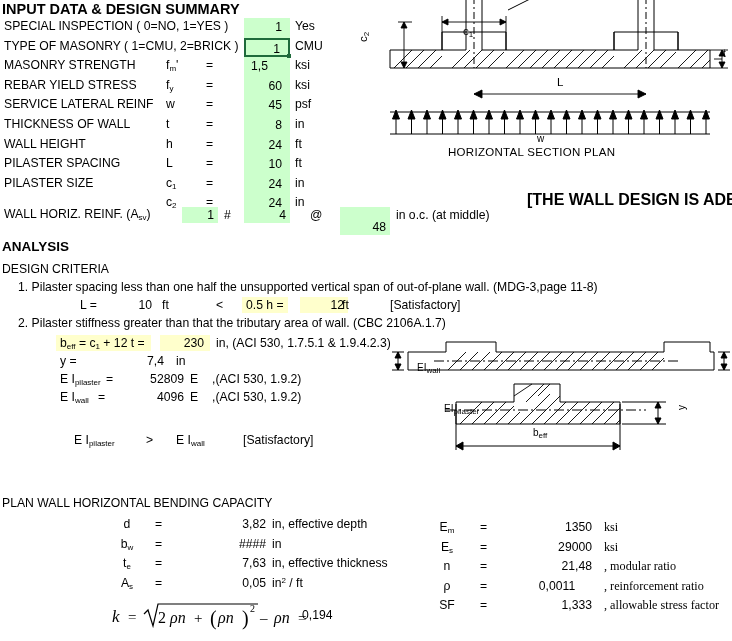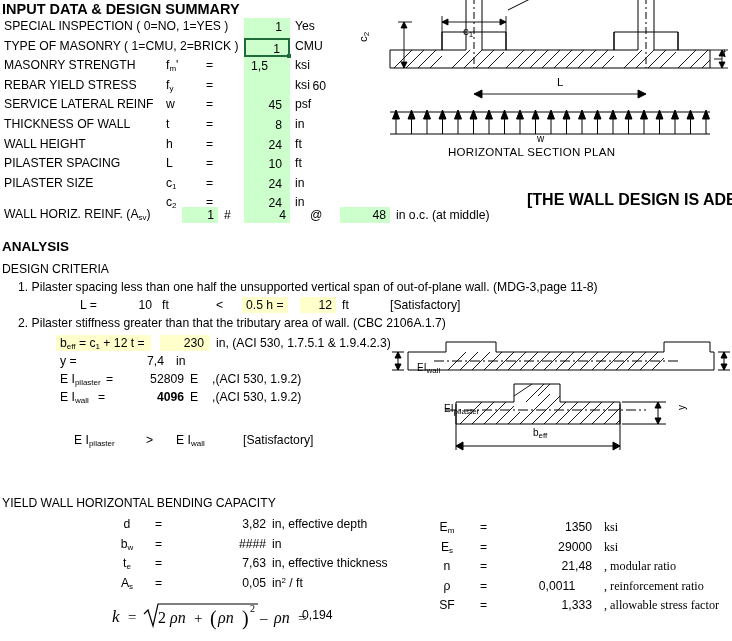--- a/index.html
+++ b/index.html
@@ -46,21 +46,21 @@
     <div class="abs t lbl cellnum selcell" style="left: 244px; top: 37.6px; width: 46px; height: 19px; line-height: 19px; padding-right: 8px; box-sizing: border-box; background: rgb(204, 255, 204);">1<span class="selhandle"></span></div>
     <div class="abs t lbl" style="left: 295px; top: 39.6px;">CMU</div>
     <div class="abs t lbl" style="left: 4px; top: 59.2px;">MASONRY STRENGTH</div>
     <div class="abs t lbl" style="left: 166px; top: 59.2px;"><span>f</span><sub>m</sub><span>'</span></div>
     <div class="abs t lbl" style="left: 206px; top: 59.2px;">=</div>
     <div class="abs t lbl cellnum" style="left: 244px; top: 57.2px; width: 32px; height: 19px; line-height: 19px; padding-right: 8px; box-sizing: border-box;">1,5</div>
     <div class="abs t lbl" style="left: 295px; top: 59.2px;">ksi</div>
     <div class="abs t lbl" style="left: 4px; top: 78.8px;">REBAR YIELD STRESS</div>
     <div class="abs t lbl" style="left: 166px; top: 78.8px;"><span>f</span><sub>y</sub><span></span></div>
     <div class="abs t lbl" style="left: 206px; top: 78.8px;">=</div>
-    <div class="abs t lbl cellnum" style="left: 244px; top: 76.8px; width: 46px; height: 19px; line-height: 19px; padding-right: 8px; box-sizing: border-box; margin-left: 44px;">60</div>
+    <div class="abs t lbl cellnum" style="left: 244px; top: 76.8px; width: 46px; height: 19px; line-height: 19px; padding-right: 8px; box-sizing: border-box;">60</div>
     <div class="abs t lbl" style="left: 295px; top: 78.8px;">ksi</div>
     <div class="abs t lbl" style="left: 4px; top: 98.4px;">SERVICE LATERAL REINF</div>
     <div class="abs t lbl" style="left: 166px; top: 98.4px;">w</div>
     <div class="abs t lbl" style="left: 206px; top: 98.4px;">=</div>
     <div class="abs t lbl cellnum" style="left: 244px; top: 96.4px; width: 46px; height: 19px; line-height: 19px; padding-right: 8px; box-sizing: border-box;">45</div>
     <div class="abs t lbl" style="left: 295px; top: 98.4px;">psf</div>
     <div class="abs t lbl" style="left: 4px; top: 118px;">THICKNESS OF  WALL</div>
     <div class="abs t lbl" style="left: 166px; top: 118px;">t</div>
     <div class="abs t lbl" style="left: 206px; top: 118px;">=</div>
     <div class="abs t lbl cellnum" style="left: 244px; top: 116px; width: 46px; height: 19px; line-height: 19px; padding-right: 8px; box-sizing: border-box;">8</div>
@@ -84,21 +84,21 @@
     <div class="abs t lbl" style="left: 206px; top: 196.4px;">=</div>
     <div class="abs t lbl cellnum" style="left: 244px; top: 194.4px; width: 46px; height: 19px; line-height: 19px; padding-right: 8px; box-sizing: border-box;">24</div>
     <div class="abs t lbl" style="left: 295px; top: 196.4px;">in</div>
   </div>
 
 <div class="abs t lbl" style="left:4px;top:208px;"><span>WALL HORIZ. REINF. (A</span><sub>sv</sub><span>)</span></div>
 <div class="abs t lbl green cellnum" style="left:182px;top:207px;width:32px;padding:2px 4px 2px 0;">1</div>
 <div class="abs t lbl" style="left:224px;top:209px;">#</div>
 <div class="abs t lbl green cellnum" style="left:244px;top:207px;width:42px;padding:2px 4px 2px 0;">4</div>
 <div class="abs t lbl" style="left:310px;top:209px;">@</div>
-<div class="abs t lbl green cellnum" style="left:340px;top:207px;width:46px;padding:2px 4px 2px 0;">48</div>
+<div class="abs t lbl green cellnum" style="left:340px;top:207px;width:46px;padding:14px 4px 2px 0;">48</div>
 <div class="abs t lbl" style="left:396px;top:209px;">in o.c. (at middle)</div>
 
 <div class="abs t bold" style="left:527px;top:192px;font-size:16px;">[THE WALL DESIGN IS ADEQUATE.]</div>
 
 <div class="abs" style="left:370px;top:-18px;width:362px;height:180px;">
   <svg width="362" height="180" viewBox="0 0 362 180">
     <g stroke="#000" fill="none" stroke-width="1">
 
       <line x1="170" y1="12" x2="138" y2="28"></line>
 
@@ -248,21 +248,21 @@
 <div class="abs t sec" style="left:2px;top:240px;">ANALYSIS</div>
 <div class="abs t lbl" style="left:2px;top:263px;">DESIGN CRITERIA</div>
 
 <div class="abs t lbl" style="left:18px;top:281px;">1. Pilaster spacing less than one half the unsupported vertical span of out-of-plane wall. (MDG-3,page 11-8)</div>
 
 <div class="abs t lbl" style="left:80px;top:299px;">L  =</div>
 <div class="abs t lbl cellnum" style="left:120px;top:299px;width:32px;">10</div>
 <div class="abs t lbl" style="left:162px;top:299px;">ft</div>
 <div class="abs t lbl" style="left:216px;top:299px;">&lt;</div>
 <div class="abs t lbl yellow" style="left:242px;top:297px;padding:2px 4px;">0.5 h =</div>
-<div class="abs t lbl yellow cellnum" style="left:300px;top:297px;width:32px;padding:2px 4px 2px 0;">12</div>
+<div class="abs t lbl yellow cellnum" style="left:300px;top:297px;width:32px;padding:2px 4px 2px 12px;">12</div>
 <div class="abs t lbl" style="left:342px;top:299px;">ft</div>
 <div class="abs t lbl" style="left:390px;top:299px;">[Satisfactory]</div>
 
 <div class="abs t lbl" style="left:18px;top:317px;">2. Pilaster stiffness greater than that the tributary area of wall. (CBC 2106A.1.7)</div>
 
 <div class="abs t lbl yellow" style="left:56px;top:335px;padding:2px 6px 2px 4px;"><span>b</span><sub>eff</sub><span> = c</span><sub>1</sub><span> + 12 t =</span></div>
 <div class="abs t lbl yellow cellnum" style="left:160px;top:335px;width:44px;padding:2px 6px 2px 0;">230</div>
 <div class="abs t lbl" style="left:216px;top:337px;">in, (ACI 530, 1.7.5.1 &amp; 1.9.4.2.3)</div>
 
 <div class="abs t lbl" style="left:60px;top:355px;">y =</div>
@@ -270,21 +270,21 @@
 <div class="abs t lbl" style="left:176px;top:355px;">in</div>
 
 <div class="abs t lbl" style="left:60px;top:373px;"><span>E I</span><sub>pilaster</sub></div>
 <div class="abs t lbl" style="left:106px;top:373px;">=</div>
 <div class="abs t lbl cellnum" style="left:120px;top:373px;width:64px;">52809</div>
 <div class="abs t lbl" style="left:190px;top:373px;">E</div>
 <div class="abs t lbl" style="left:212px;top:373px;">,(ACI 530, 1.9.2)</div>
 
 <div class="abs t lbl" style="left:60px;top:391px;"><span>E I</span><sub>wall</sub></div>
 <div class="abs t lbl" style="left:98px;top:391px;">=</div>
-<div class="abs t lbl cellnum" style="left:120px;top:391px;width:64px;font-weight:bold;">4096</div>
+<div class="abs t lbl cellnum" style="left:120px;top:391px;width:64px;">4096</div>
 <div class="abs t lbl" style="left:190px;top:391px;">E</div>
 <div class="abs t lbl" style="left:212px;top:391px;">,(ACI 530, 1.9.2)</div>
 
 <div class="abs t lbl" style="left:74px;top:434px;"><span>E I</span><sub>pilaster</sub></div>
 <div class="abs t lbl" style="left:146px;top:434px;">&gt;</div>
 <div class="abs t lbl" style="left:176px;top:434px;"><span>E I</span><sub>wall</sub></div>
 <div class="abs t lbl" style="left:243px;top:434px;">[Satisfactory]</div>
 
 <div class="abs" style="left:390px;top:340px;width:342px;height:130px;">
   <svg width="342" height="130" viewBox="0 0 342 130">
@@ -380,21 +380,21 @@
         <line x1="148" y1="56" x2="160" y2="44"></line>
       <line x1="124" y1="56" x2="142" y2="44"></line>
     </g>
   </svg>
 </div>
 <div class="abs t xs" style="left:417px;top:363px;text-align:center;"><span>EI</span><sub>wall</sub></div>
 <div class="abs t xs" style="left:444px;top:404px;"><span>EI</span><sub>pilaster</sub></div>
 <div class="abs t xs" style="left:533px;top:428px;"><span>b</span><sub>eff</sub></div>
 <div class="abs t xs" style="left:677px;top:410px;transform:rotate(-90deg);transform-origin:left top;">y</div>
 
-<div class="abs t lbl" style="left:2px;top:497px;">YIELD WALL HORIZONTAL BENDING CAPACITY</div>
+<div class="abs t lbl" style="left:2px;top:497px;">PLAN WALL HORIZONTAL BENDING CAPACITY</div>
 <div id="check-left-rows">
     <div class="abs t lbl" style="left: 110px; top: 518px; width: 34px; text-align: center;"><span>d</span></div>
     <div class="abs t lbl" style="left: 155px; top: 518px;">=</div>
     <div class="abs t lbl cellnum" style="left: 196px; top: 518px; width: 70px;">3,82</div>
     <div class="abs t lbl" style="left: 272px; top: 518px;">in, effective depth</div>
     <div class="abs t lbl" style="left: 110px; top: 537.5px; width: 34px; text-align: center;"><span>b</span><sub>w</sub></div>
     <div class="abs t lbl" style="left: 155px; top: 537.5px;">=</div>
     <div class="abs t lbl cellnum" style="left: 196px; top: 537.5px; width: 70px;">####</div>
     <div class="abs t lbl" style="left: 272px; top: 537.5px;">in</div>
     <div class="abs t lbl" style="left: 110px; top: 557px; width: 34px; text-align: center;"><span>t</span><sub>e</sub></div>

